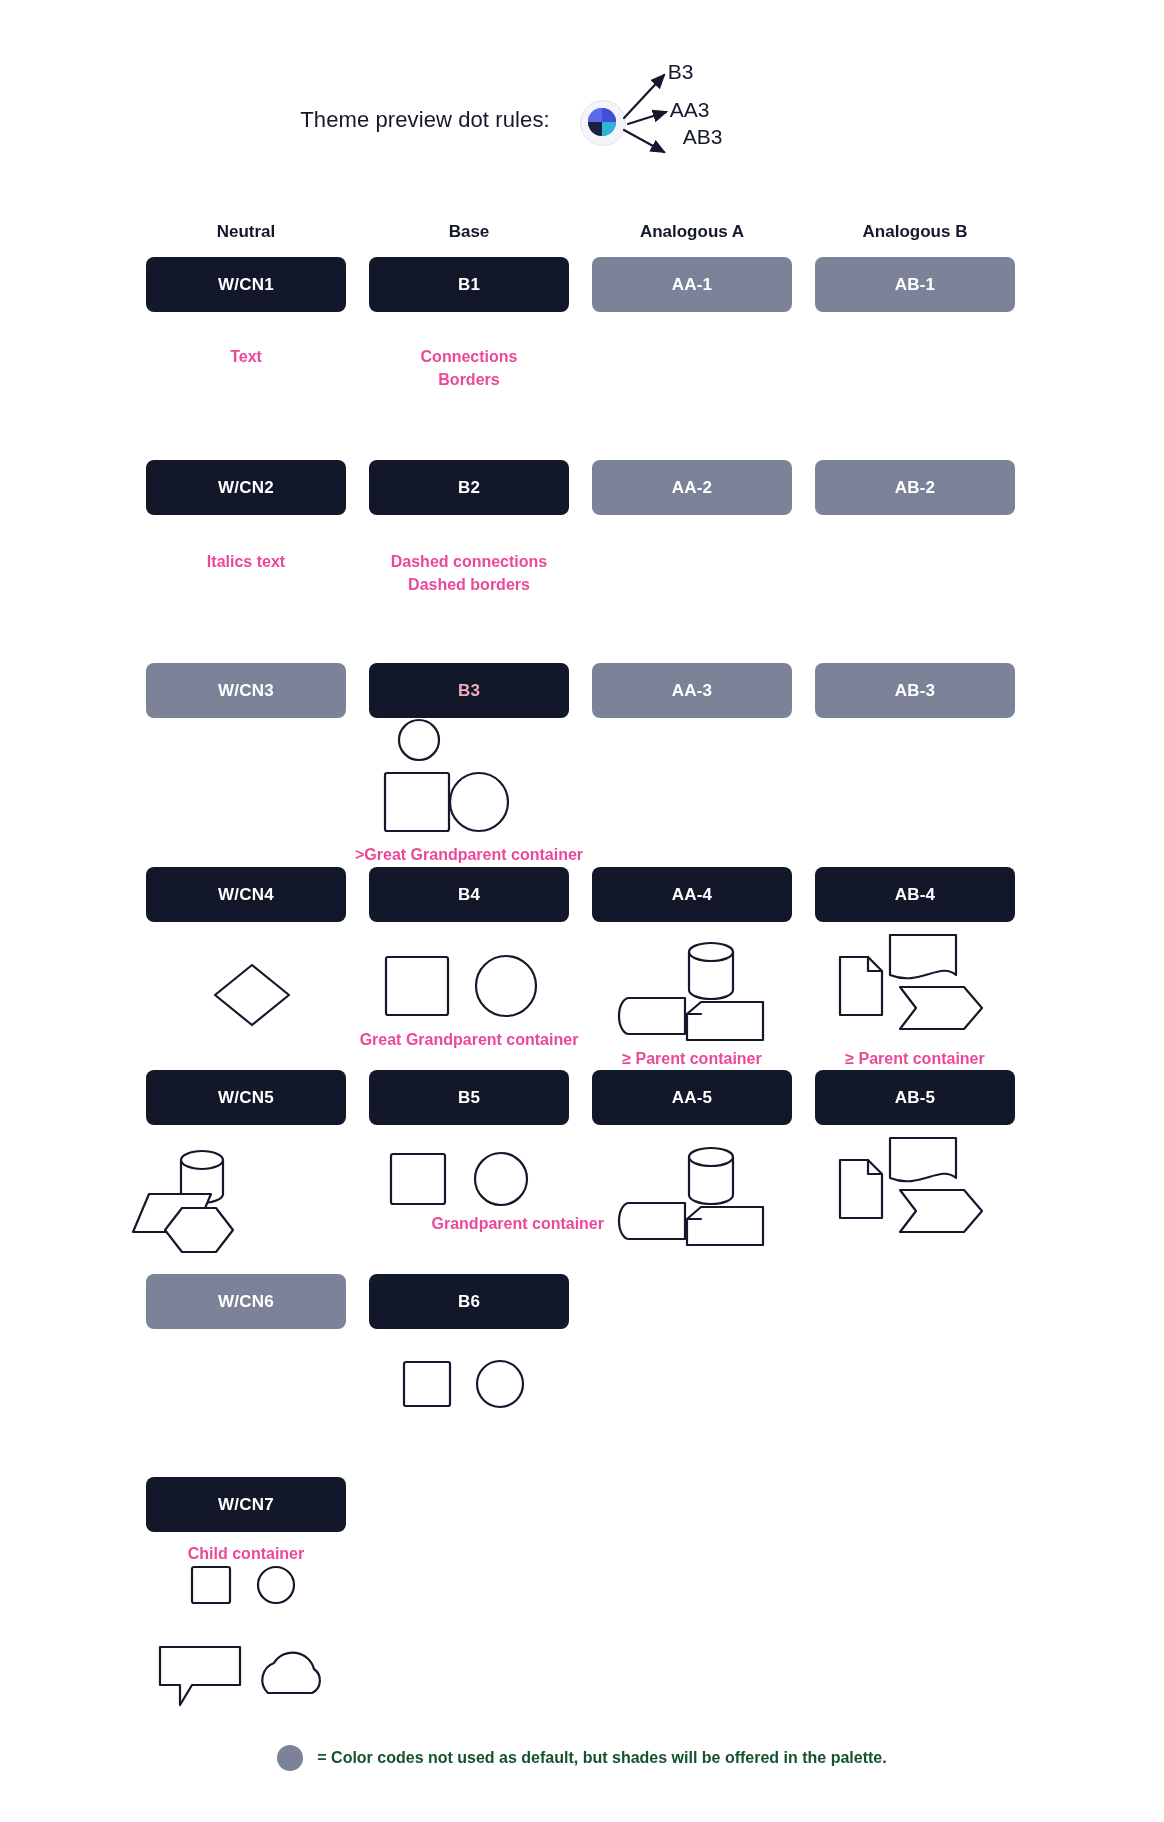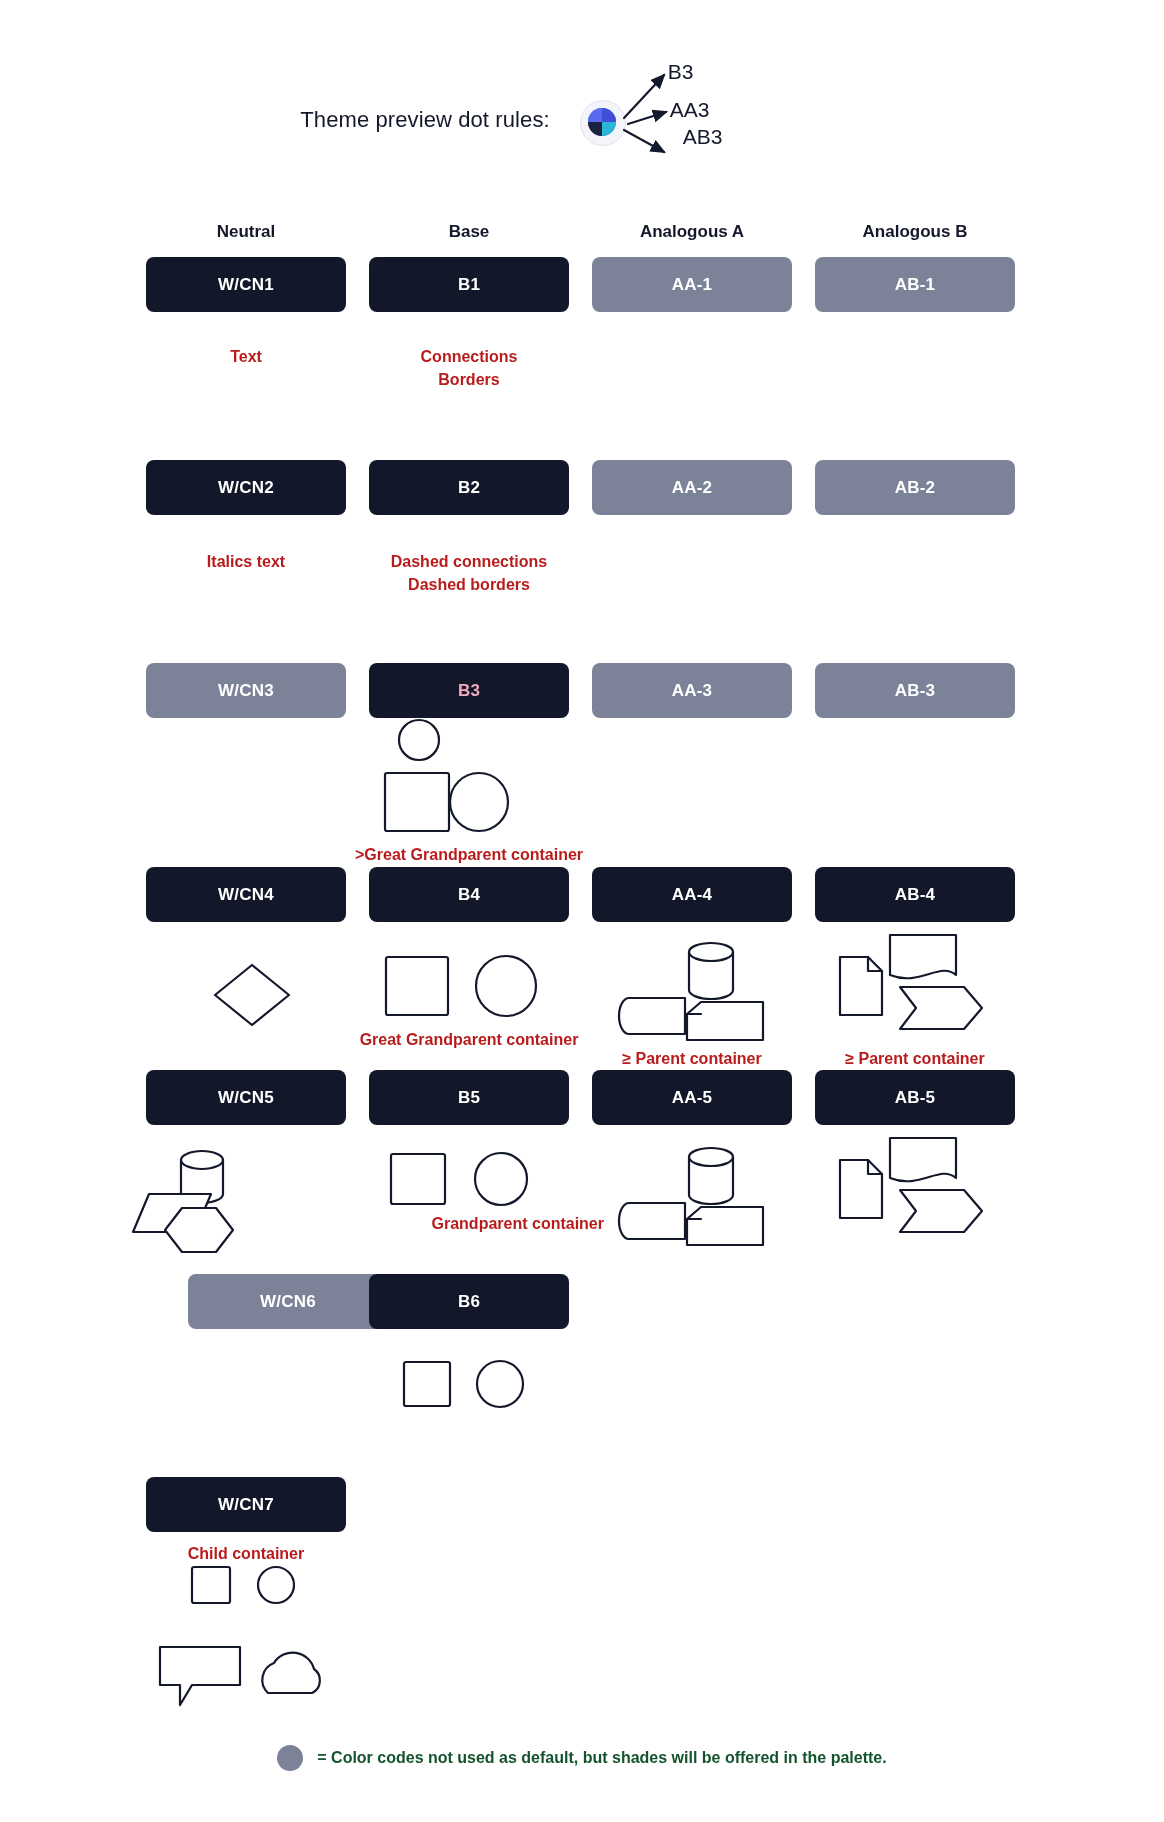--- a/index.html
+++ b/index.html
@@ -102,21 +102,21 @@
   }
   .chip.dark  { background: #121729; }
   .chip.muted { background: #7c8399; }
   .chip .pinktext { color: #f4a9bd; }
 
   
   .caption {
     position: absolute;
     font-size: 16px;
     font-weight: 700;
-    color: #b91c1c;
+    color: #ec4899;
     text-align: center;
     line-height: 1.45;
     white-space: pre-line;
   }
   .caption.small {
     font-size: 16px;
     font-weight: 700;
   }
   .caption.left {
     text-align: left;
@@ -313,21 +313,21 @@
 
   <div class="shapes" style="left:838px; top:1138px;">
     <svg width="200" height="105">
       <path d="M2,22 h28 l14,14 v44 h-42 z" class="stroke"></path>
       <path d="M30,22 v14 h14" class="stroke-nofill"></path>
       <path d="M52,0 h66 v40 c-16,-14 -36,12 -66,0 z" class="stroke"></path>
       <path d="M62,52 h64 l18,21 l-18,21 h-64 l16,-21 z" class="stroke"></path>
     </svg>
   </div>
 
-  <div class="chip muted" style="left:146px; top:1274px;margin-left:42px;">W/CN6</div>
+  <div class="chip muted" style="left:146px; top:1274px;">W/CN6</div>
   <div class="chip dark" style="left:369px; top:1274px;">B6</div>
 
   <div class="shapes" style="left:404px; top:1360px;">
     <svg width="160" height="70">
       <rect x="0" y="2" width="46" height="44" rx="2" class="stroke"></rect>
       <circle cx="96" cy="24" r="23" class="stroke"></circle>
     </svg>
   </div>
 
   <div class="chip dark" style="left:146px; top:1477px;">W/CN7</div>

